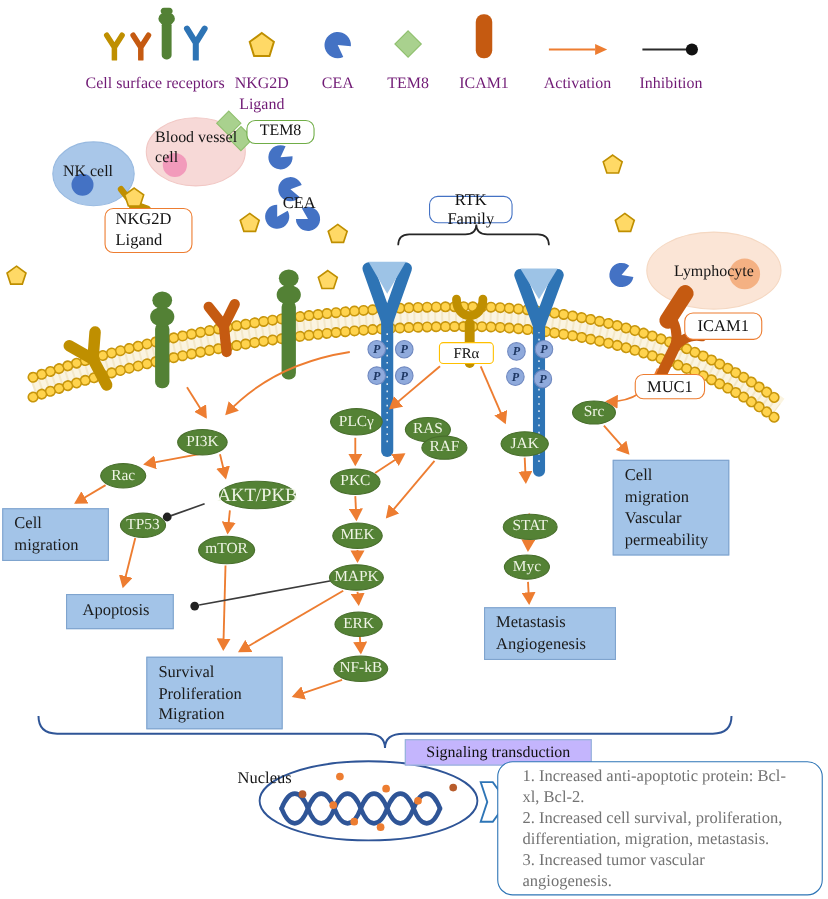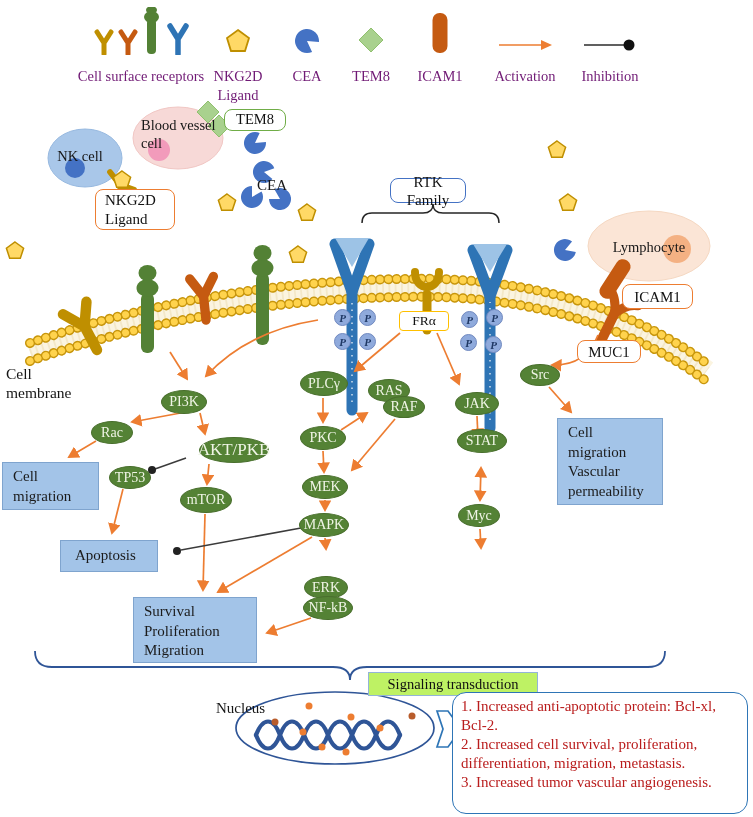--- a/index.html
+++ b/index.html
@@ -16,22 +16,22 @@
         color:#F0F5E6;display:flex;align-items:center;justify-content:center;
         font-size:14px;box-sizing:border-box;}
   .outcome{position:absolute;background:#A3C4E8;border:1px solid #7FA4CE;color:#1b1b1b;
            font-size:15px;line-height:1.3;white-space:pre-line;box-sizing:border-box;
            padding:4px 10px;}
   .flabel{position:absolute;color:#161616;line-height:1.25;}
   .pcircle{position:absolute;width:17px;height:17px;border-radius:50%;background:#8FAADC;
            border:1px solid #7089c0;color:#1F3864;font-style:italic;font-weight:bold;
            font-size:11px;display:flex;align-items:center;justify-content:center;box-sizing:border-box;}
   .results{position:absolute;background:#fff;border:1.7px solid #2E75B6;border-radius:14px;
-           font-size:15px;line-height:1.27;white-space:pre-line;padding:4px 8px;box-sizing:border-box;color:#b91c1c;}
-  .sigbox{position:absolute;background:#bef264;border:1px solid #93b4d8;font-size:14.5px;
+           font-size:15px;line-height:1.27;white-space:pre-line;padding:4px 22px;box-sizing:border-box;color:#737373;}
+  .sigbox{position:absolute;background:#c4b5fd;border:1px solid #93b4d8;font-size:14.5px;
           display:flex;align-items:center;justify-content:center;color:#111;box-sizing:border-box;}
 </style>
 </head>
 <body>
 
 <div id="stage">
 
   <svg id="art" width="753" height="817" viewBox="0 0 753 817">
     <defs>
       <marker id="arrow" viewBox="0 0 10 10" refX="7.5" refY="5" markerWidth="7.5" markerHeight="7.5" orient="auto-start-reverse">
@@ -272,21 +272,20 @@
         </svg>
       </div>
       <div class="legend-label">Inhibition</div>
     </div>
   </div>
 
   <div class="flabel" style="left:51px;top:147px;width:58px;text-align:center;font-size:14.5px;">NK cell</div>
   <div class="flabel" style="left:141px;top:116px;width:84px;font-size:14.5px;">Blood vessel cell</div>
   <div class="flabel" style="left:597px;top:238px;width:104px;text-align:center;font-size:14.5px;">Lymphocyte</div>
   <div class="flabel" style="left:257px;top:176px;font-size:15px;">CEA</div>
-  <div class="flabel" style="left:6px;top:364px;width:92px;font-size:15.5px;">Cell membrane</div>
   <div class="flabel" style="left:216px;top:699px;font-size:15px;">Nucleus</div>
 
   <div class="lbl-box" style="left:224px;top:109px;width:62px;height:22px;border-color:#70AD47;font-size:14.5px;">TEM8</div>
   <div class="lbl-box" style="left:95px;top:189px;width:80px;height:41px;border-color:#ED7D31;justify-content:flex-start;text-align:left;padding-left:9px;line-height:1.25;">NKG2D Ligand</div>
   <div class="lbl-box" style="left:390px;top:178px;width:76px;height:25px;border-color:#4472C4;">RTK Family</div>
   <div class="lbl-box" style="left:399px;top:311px;width:50px;height:20px;border-color:#FFC000;border-radius:4px;font-size:13.5px;">FRα</div>
   <div class="lbl-box" style="left:622px;top:284px;width:71px;height:25px;border-color:#ED7D31;">ICAM1</div>
   <div class="lbl-box" style="left:577px;top:340px;width:64px;height:23px;border-color:#ED7D31;">MUC1</div>
 
   <div class="pcircle" style="left:334px;top:309px;">P</div>
@@ -302,33 +301,35 @@
   <div class="node" style="left:91px;top:421px;width:42px;height:23px;">Rac</div>
   <div class="node" style="left:175px;top:437px;width:70px;height:26px;font-size:17px;margin-left:24px;">AKT/PKB</div>
   <div class="node" style="left:109px;top:466px;width:42px;height:23px;">TP53</div>
   <div class="node" style="left:180px;top:487px;width:52px;height:26px;">mTOR</div>
   <div class="node" style="left:300px;top:371px;width:48px;height:25px;">PLCγ</div>
   <div class="node" style="left:368px;top:379px;width:42px;height:23px;">RAS</div>
   <div class="node" style="left:383px;top:396px;width:42px;height:22px;">RAF</div>
   <div class="node" style="left:300px;top:426px;width:46px;height:24px;">PKC</div>
   <div class="node" style="left:302px;top:475px;width:46px;height:24px;">MEK</div>
   <div class="node" style="left:299px;top:513px;width:50px;height:24px;">MAPK</div>
-  <div class="node" style="left:304px;top:576px;width:44px;height:23px;">ERK</div>
+  <div class="node" style="left:304px;top:556px;width:44px;height:23px;">ERK</div>
   <div class="node" style="left:303px;top:596px;width:50px;height:24px;">NF-kB</div>
   <div class="node" style="left:455px;top:392px;width:44px;height:23px;">JAK</div>
-  <div class="node" style="left:457px;top:429px;width:50px;height:24px;">STAT</div>
+  <div class="node" style="left:457px;top:467px;width:50px;height:24px;">STAT</div>
   <div class="node" style="left:458px;top:504px;width:42px;height:23px;">Myc</div>
   <div class="node" style="left:520px;top:364px;width:40px;height:22px;">Src</div>
 
   <div class="outcome" style="left:2px;top:462px;width:97px;height:48px;">Cell
 migration</div>
   <div class="outcome" style="left:133px;top:597px;width:124px;height:66px;">Survival
 Proliferation
 Migration</div>
   <div class="outcome" style="left:60px;top:540px;width:98px;height:32px;display:flex;align-items:center;padding:0 0 0 14px;">Apoptosis</div>
+  <div class="outcome" style="left:440px;top:552px;width:120px;height:48px;">Metastasis
+Angiogenesis</div>
   <div class="outcome" style="left:557px;top:418px;width:106px;height:87px;">Cell
 migration
 Vascular
 permeability</div>
 
   <div class="sigbox" style="left:368px;top:672px;width:170px;height:24px;">Signaling transduction</div>
   <div class="results" style="left:452px;top:692px;width:296px;height:122px;">1. Increased anti-apoptotic protein: Bcl-xl, Bcl-2.
 2. Increased cell survival, proliferation, differentiation, migration, metastasis.
 3. Increased tumor vascular angiogenesis.</div>
 

